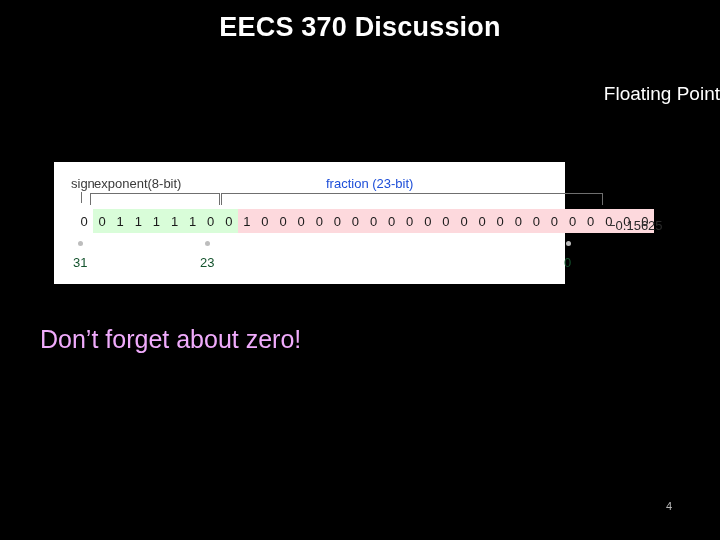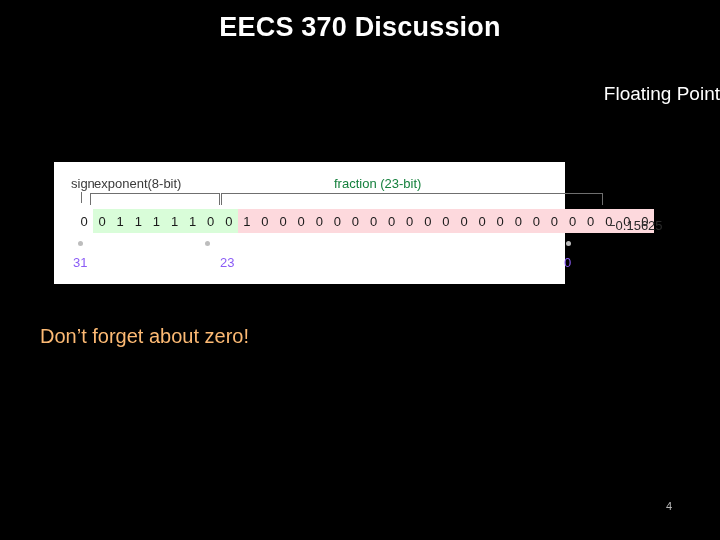--- a/index.html
+++ b/index.html
@@ -38,22 +38,22 @@
     top: 83px;
     width: 720px;
     text-align: right;
     color: #ffffff;
     font-size: 19px;
   }
   .note {
     position: absolute;
     left: 40px;
     top: 325px;
-    color: #fdba74;
-    font-size: 20px;
+    color: #f0abfc;
+    font-size: 25px;
   }
   .page-number {
     position: absolute;
     left: 666px;
     top: 500px;
     color: #b9b9b9;
     font-size: 11px;
   }
 
   
@@ -66,21 +66,21 @@
     background: #ffffff;
   }
   .fig-label {
     position: absolute;
     font-size: 13px;
     color: #3a3a3a;
     white-space: nowrap;
   }
   .fig-label.sign { left: 17px; top: 14px; }
   .fig-label.exp  { left: 40px; top: 14px; }
-  .fig-label.frac { left: 280px; top: 14px; color: #15803d; }
+  .fig-label.frac { left: 272px; top: 14px; color: #1d4ed8; }
 
   
   .bracket {
     position: absolute;
     border: 1px solid #6f6f6f;
     border-bottom: none;
     height: 11px;
   }
   .tick {
     position: absolute;
@@ -121,21 +121,21 @@
   .dot {
     position: absolute;
     width: 5px;
     height: 5px;
     border-radius: 50%;
     background: #bdbdbd;
   }
   .idx {
     position: absolute;
     font-size: 13px;
-    color: #8b5cf6;
+    color: #14532d;
   }
 </style>
 </head>
 <body>
 
 <div class="slide">
 
   <div class="slide-title">EECS 370 Discussion</div>
   <div class="subtitle">Floating Point</div>
 
@@ -186,21 +186,21 @@
       <div class="bit frac-b">0</div>
     </div>
 
     <div class="value">−0.15625</div>
 
     <div class="dot" style="left:24px; top:79px;"></div>
     <div class="dot" style="left:151px; top:79px;"></div>
     <div class="dot" style="left:512px; top:79px;"></div>
 
     <div class="idx" style="left:19px; top:93px;">31</div>
-    <div class="idx" style="left:146px; top:93px;margin-left:20px;">23</div>
+    <div class="idx" style="left:146px; top:93px;">23</div>
     <div class="idx" style="left:510px; top:93px;">0</div>
 
   </div>
 
   <div class="note">Don’t forget about zero!</div>
   <div class="page-number">4</div>
 
 </div>
 
 </body></html>

